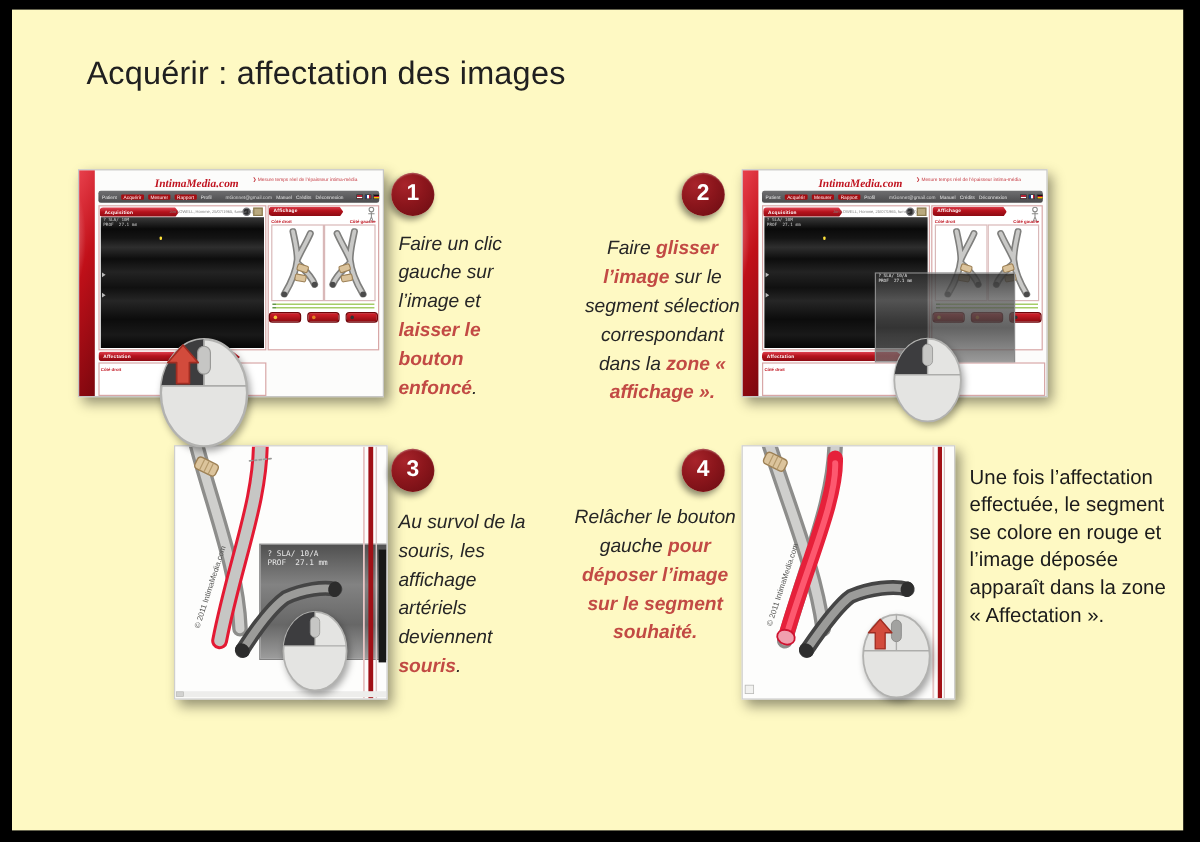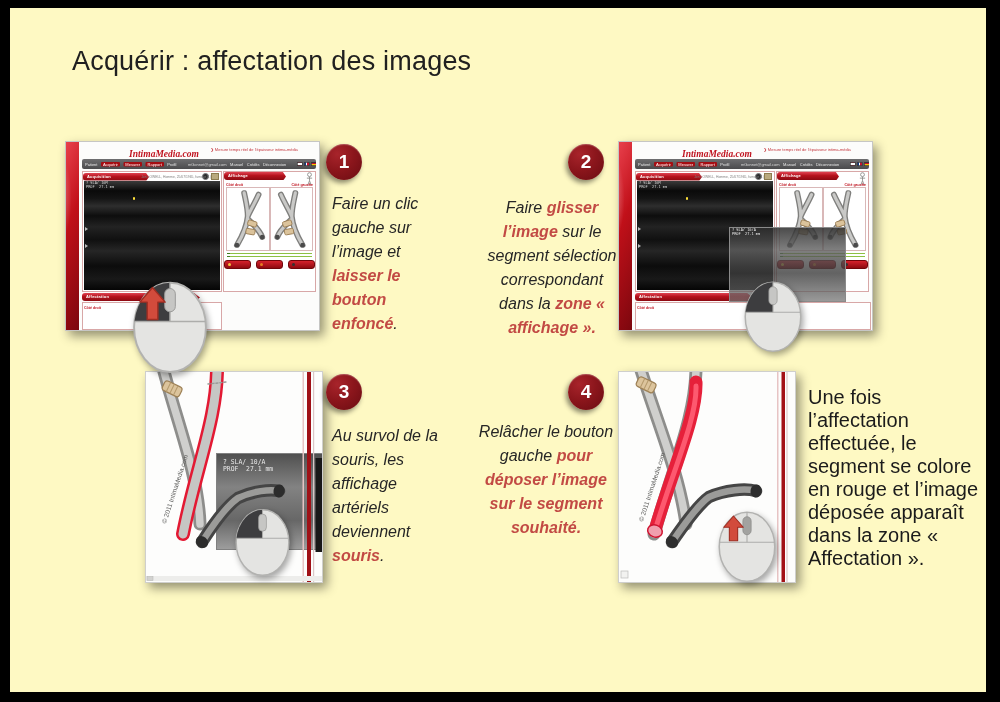--- a/index.html
+++ b/index.html
@@ -5,21 +5,21 @@
   html,body{margin:0;padding:0;background:#222;}
   .frame{position:relative;width:1000px;height:702px;background:#000;overflow:hidden;
          font-family:"Liberation Sans",sans-serif;}
   .slide{position:absolute;left:10px;top:8px;width:976px;height:684px;background:#fef9c3;}
 
   
   .title{position:absolute;left:62px;top:38px;font-size:27px;color:#202020;letter-spacing:.2px;}
   .intro{position:absolute;left:558px;top:50px;width:420px;font-size:15.5px;line-height:23px;color:#1b1b1b;}
   .stext{position:absolute;font-size:16px;line-height:24px;color:#262626;font-style:italic;}
   .t-red{color:#c24a44;font-weight:bold;}
-  .note{position:absolute;left:798px;top:378px;width:172px;font-size:20px;line-height:23px;color:#1b1b1b;}
+  .note{position:absolute;left:798px;top:378px;width:172px;font-size:17px;line-height:23px;color:#1b1b1b;}
   .badge{position:absolute;width:36px;height:36px;border-radius:50%;color:#fff;font-size:19px;font-weight:bold;
          display:flex;align-items:center;justify-content:center;z-index:4;
          background:radial-gradient(circle at 32% 28%,#a8242b 0%,#8c161c 45%,#6a0c12 100%);
          box-shadow:-2px 3px 5px rgba(0,0,0,.45), inset 0 1px 1px rgba(255,255,255,.25);}
 
   
   .appwin{position:absolute;width:253px;height:188px;background:#fcfcfb;border:1px solid #c6c6c4;
           box-shadow:4px 5px 10px rgba(0,0,0,.42);z-index:2;}
   .ribbon{position:absolute;left:0;top:0;width:13px;height:100%;
           background:radial-gradient(ellipse 26px 80px at -10px 30%,rgba(255,255,255,.45),rgba(255,255,255,0) 60%),

